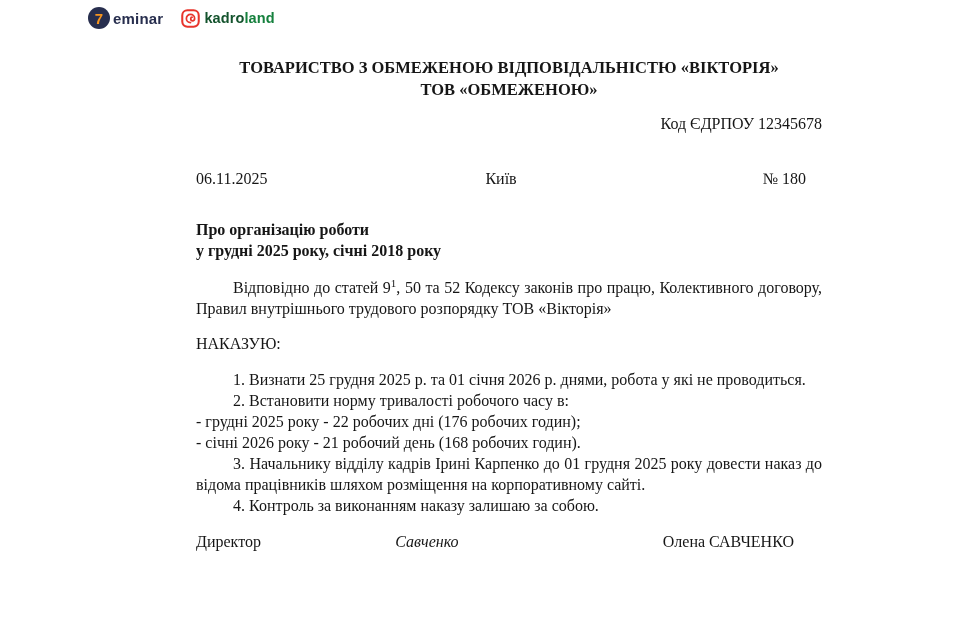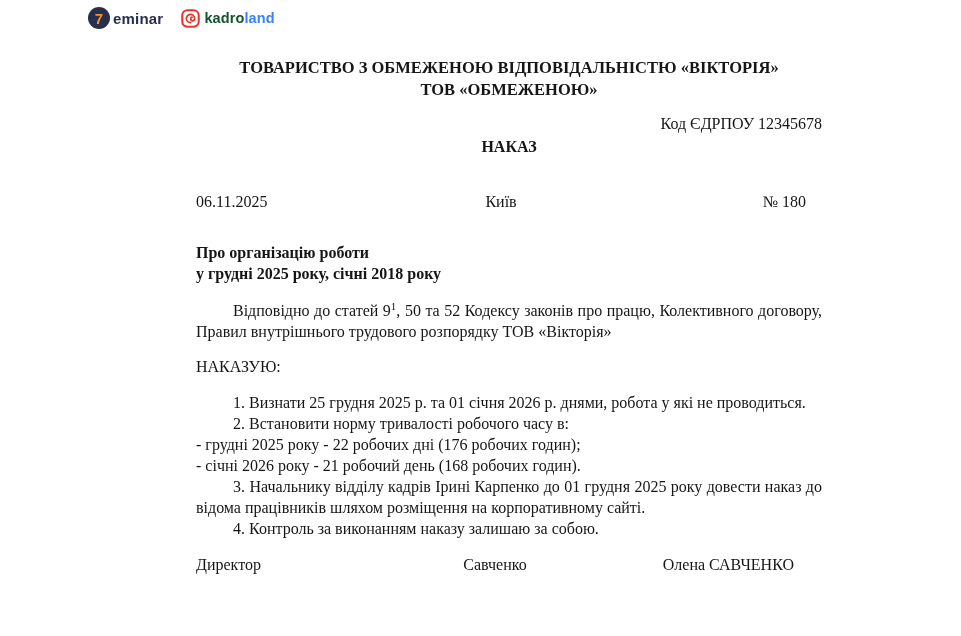--- a/index.html
+++ b/index.html
@@ -25,21 +25,21 @@
     font-weight: bold; font-size: 15px;
     display: flex; align-items: center; justify-content: center;
     line-height: 1;
   }
   .logo7-text { color: #272e4e; font-weight: bold; font-size: 15px; letter-spacing: .2px; }
 
   .logo-kadroland { display: flex; align-items: center; gap: 4px; }
   .kadro-icon { width: 19px; height: 19px; display: block; }
   .kadro-text { font-weight: bold; font-size: 14.5px; letter-spacing: .1px; }
   .kadro-dark { color: #14532d; }
-  .kadro-red  { color: #3b82f6; }
+  .kadro-red  { color: #15803d; }
 
   
   .doc {
     position: absolute; left: 196px; top: 57px; width: 626px;
     font-size: 16px; line-height: 21px;
   }
   .doc p { margin: 0; }
   .justify { text-align: justify; }
   .indent  { text-indent: 37px; }
 
@@ -53,21 +53,21 @@
   .meta-cell.end   { text-align: right; padding-right: 16px; box-sizing: border-box; }
 
   .subject   { margin-top: 30px !important; font-weight: bold; }
   .intro     { margin-top: 16px !important; }
   .orderword { margin-top: 14px !important; }
   .items-first { margin-top: 15px !important; }
   sup { font-size: 11px; line-height: 0; }
 
   .sig-row { display: flex; margin-top: 15px; }
   .sig-cell { flex: 1; }
-  .sig-cell.mid { text-align: center; }
+  .sig-cell.mid { font-style: italic; }
   .sig-cell.end { text-align: right; padding-right: 28px; box-sizing: border-box; }
 
   .footer-note { margin-top: 32px !important; font-weight: bold; font-style: italic; }
 </style>
 </head>
 <body>
 
 <div class="logos">
   <div class="logo-7eminar">
     <span class="logo7-circle">7</span>
@@ -82,21 +82,20 @@
   </div>
 </div>
 
 <div class="doc">
 
   <p class="company">ТОВАРИСТВО З ОБМЕЖЕНОЮ ВІДПОВІДАЛЬНІСТЮ «ВІКТОРІЯ»</p>
   <p class="company">ТОВ «ОБМЕЖЕНОЮ»</p>
 
   <p class="edrpou">Код ЄДРПОУ 12345678</p>
 
-  <p class="doctype">НАКАЗ</p>
 
   <div class="meta-row">
     <span class="meta-cell">06.11.2025</span>
     <span class="meta-cell mid">Київ</span>
     <span class="meta-cell end">№ 180</span>
   </div>
 
   <p class="subject">Про організацію роботи</p>
   <p class="subject" style="margin-top:0 !important">у грудні 2025 року, січні 2018 року</p>
 

